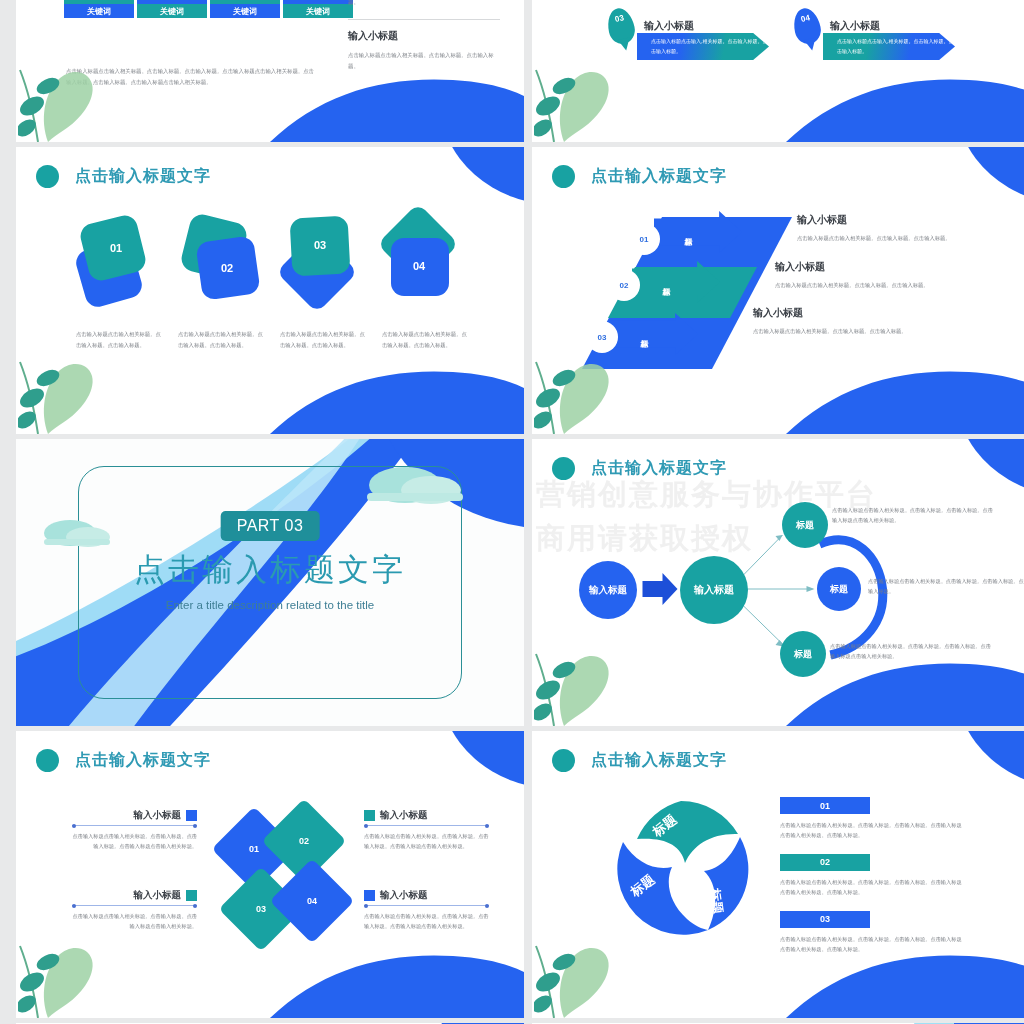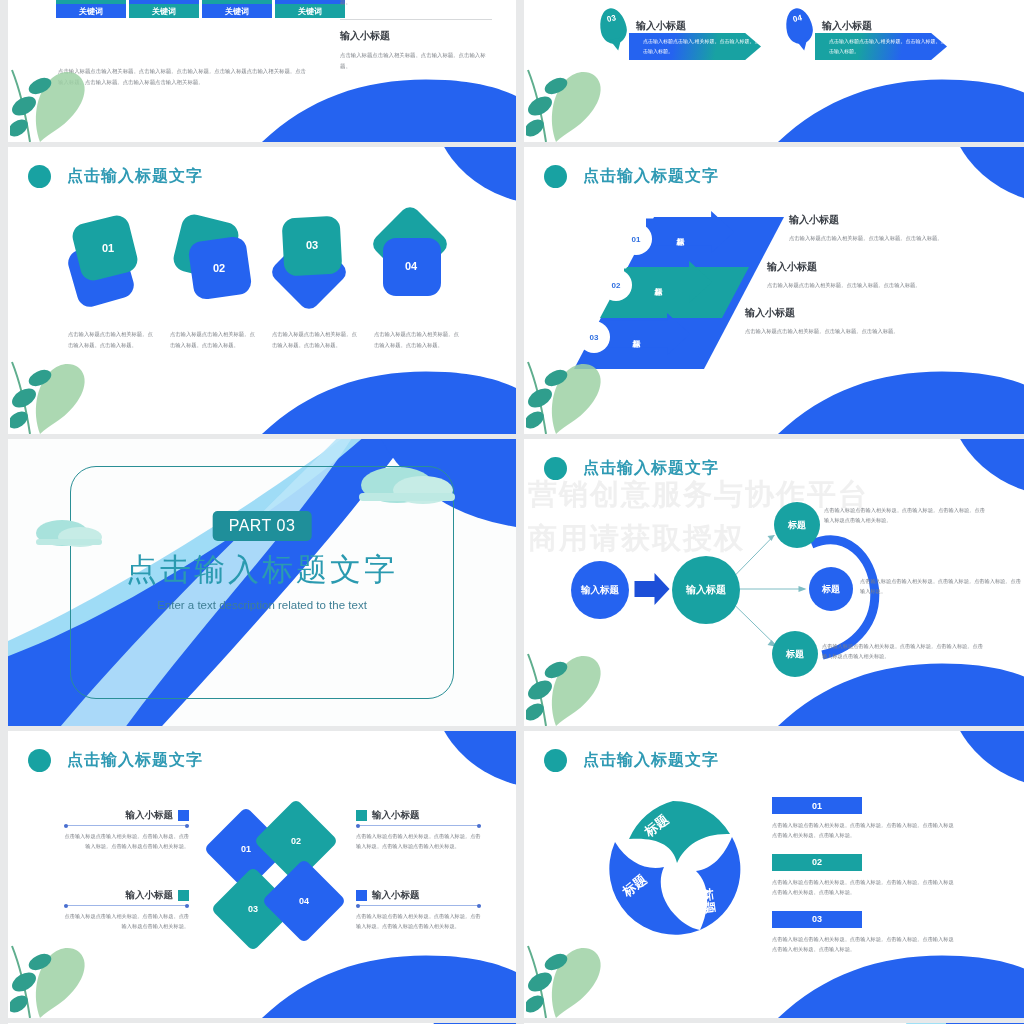--- a/index.html
+++ b/index.html
@@ -9,21 +9,21 @@
     font-family:"Liberation Sans","DejaVu Sans",sans-serif;
     overflow:hidden;
   }
   .grid{
     width:1024px; height:1024px;
     display:grid;
     grid-template-columns:508px 508px;
     grid-template-rows:142px 287px 287px 287px 30px;
     column-gap:8px;
     row-gap:5px;
-    padding:0 0 0 8px;
+    padding:0 0 0 16px;
   }
   .slide{
     position:relative;
     background:#fff;
     overflow:hidden;
   }
   .slide.clipbot{ align-self:end; }
   
   .blob-tr{
     position:absolute; top:-46px; right:-34px;
@@ -419,21 +419,21 @@
     <div class="cloud" style="left:345px;top:24px;z-index:3;">
       <svg width="108" height="42" viewBox="0 0 108 42">
         <ellipse cx="44" cy="22" rx="36" ry="18" fill="#a8e2dc"></ellipse>
         <ellipse cx="70" cy="27" rx="30" ry="14" fill="#c6ece6"></ellipse>
         <rect x="6" y="30" width="96" height="8" rx="4" fill="#bde9e3"></rect>
       </svg>
     </div>
 
     <div class="badge">PART 03</div>
     <div class="ttl">点击输入标题文字</div>
-    <div class="sub">Enter a text description related to the text</div>
+    <div class="sub">Enter a title description related to the title</div>
   </div>
 
   <div class="slide s6">
     <div class="blob-tr"></div>
     <div class="shead" style="z-index:6;">
       <span class="dot"></span>
       <span class="htxt">点击输入标题文字</span>
     </div>
 
     <div class="wm">

